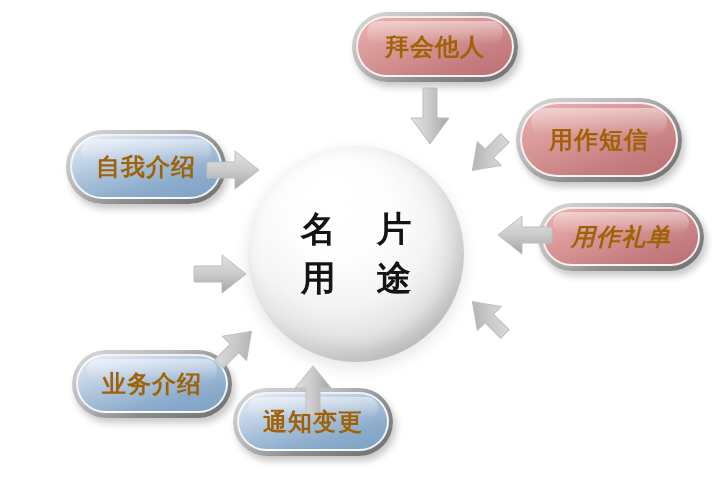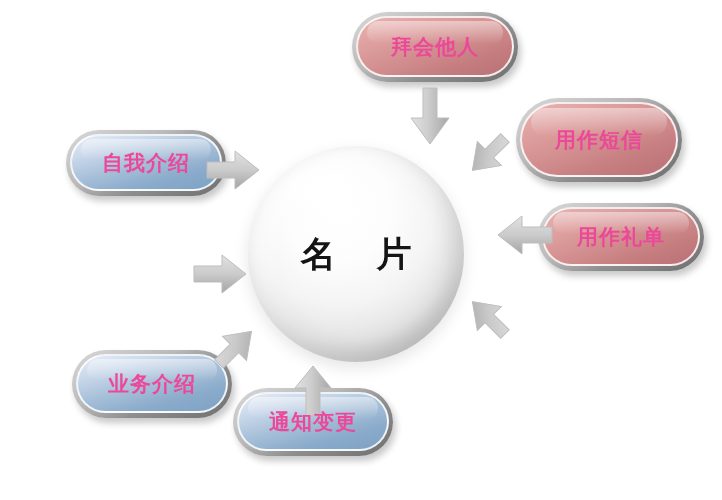--- a/index.html
+++ b/index.html
@@ -112,62 +112,63 @@
     top: 5%;
     width: 88%;
     height: 40%;
     border-radius: 999px;
     background: linear-gradient(to bottom, rgba(255,255,255,0.45), rgba(255,255,255,0.0));
     pointer-events: none;
   }
   .pill .label {
     position: relative;
     z-index: 4;
-    font-size: 21px;
+    font-size: 24px;
     font-weight: 700;
-    color: #ec4899;
+    color: #a16207;
     letter-spacing: 1px;
     white-space: nowrap;
     font-family: "Liberation Serif", "DejaVu Serif", serif;
   }
 
   
   .arrow {
     position: absolute;
   }
   .arrow svg { display: block; overflow: visible; }
 </style>
 </head>
 <body>
 
 <div id="canvas">
 
   <div class="sphere" style="left:248px; top:146px; width:216px; height:216px;">
     <div class="sphere-text">
       <div class="sphere-line">名 片</div>
+      <div class="sphere-line">用 途</div>
     </div>
   </div>
 
   <div class="pill rose" style="left:352px; top:12px; width:166px; height:70px;">
     <div class="frame"></div>
     <div class="inner">
       <div class="gloss"></div>
     </div>
     <div class="label">拜会他人</div>
   </div>
 
   <div class="pill rose" style="left:516px; top:98px; width:166px; height:84px;">
     <div class="frame"></div>
     <div class="inner">
       <div class="gloss"></div>
     </div>
     <div class="label">用作短信</div>
   </div>
 
-  <div class="pill rose" style="left:538px; top:203px; width:166px; height:68px;">
+  <div class="pill rose" style="left:538px; top:203px; width:166px; height:68px;font-style:italic;">
     <div class="frame"></div>
     <div class="inner">
       <div class="gloss"></div>
     </div>
     <div class="label">用作礼单</div>
   </div>
 
 
   <div class="pill blue" style="left:233px; top:388px; width:160px; height:68px;">
     <div class="frame"></div>
@@ -179,21 +180,21 @@
 
   <div class="pill blue" style="left:72px; top:350px; width:160px; height:68px;">
     <div class="frame"></div>
     <div class="inner">
       <div class="gloss"></div>
     </div>
     <div class="label">业务介绍</div>
   </div>
 
 
-  <div class="pill blue" style="left:66px; top:130px; width:160px; height:66px;">
+  <div class="pill blue" style="left:66px; top:130px; width:160px; height:74px;">
     <div class="frame"></div>
     <div class="inner">
       <div class="gloss"></div>
     </div>
     <div class="label">自我介绍</div>
   </div>
 
   <div class="arrow" style="left:408px; top:88px;">
     <svg width="44" height="58" viewBox="0 0 44 58">
       <defs>

